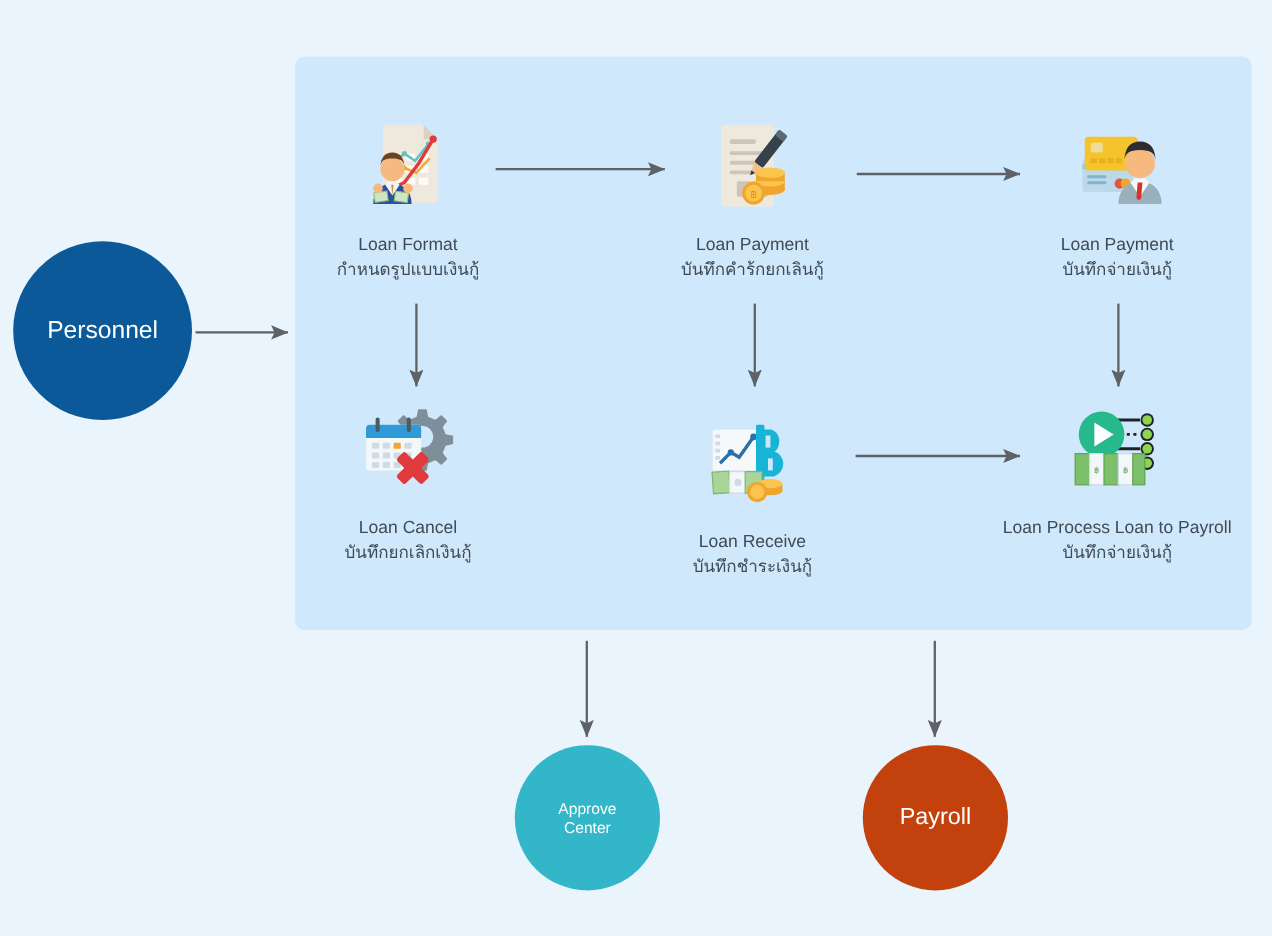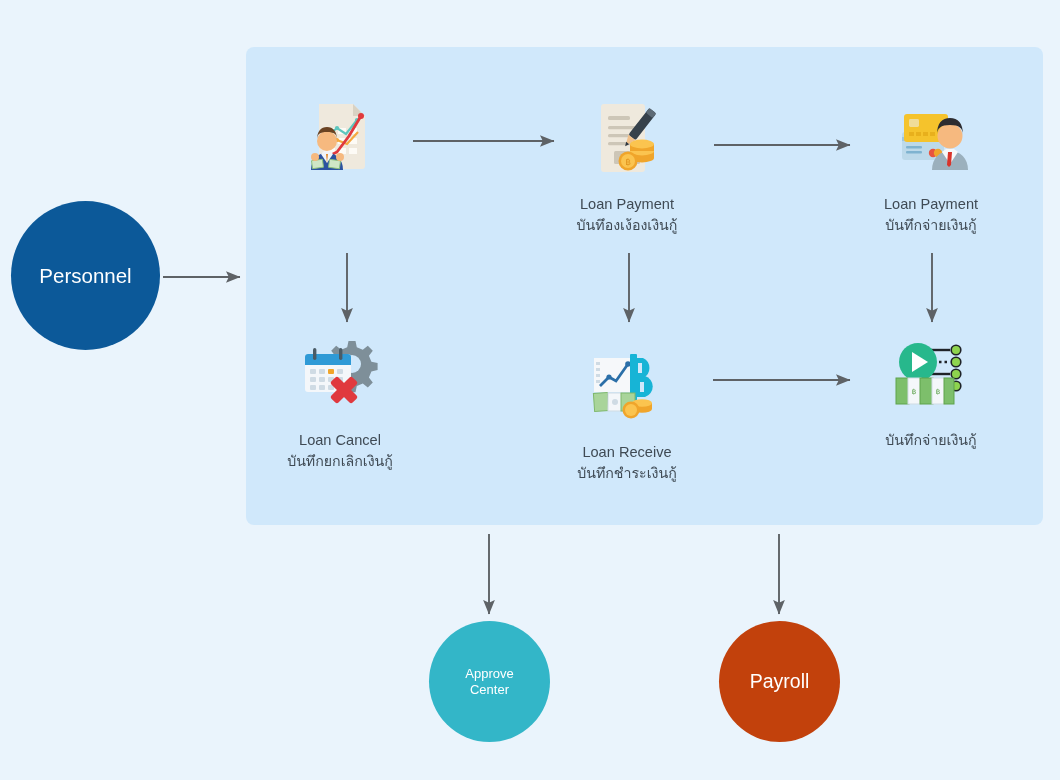--- a/index.html
+++ b/index.html
@@ -180,20 +180,24 @@
         <g>
           <rect x="15" y="64" width="11" height="8" fill="#cfe6c6" transform="rotate(-8 20 68)"></rect>
           <rect x="15" y="64" width="11" height="8" fill="none" stroke="#8cc07a" stroke-width="0.9" transform="rotate(-8 20 68)"></rect>
           <rect x="32" y="64" width="11" height="8" fill="#cfe6c6" transform="rotate(8 37 68)"></rect>
           <rect x="32" y="64" width="11" height="8" fill="none" stroke="#8cc07a" stroke-width="0.9" transform="rotate(8 37 68)"></rect>
         </g>
         <circle cx="18" cy="61" r="4" fill="#f6b97f"></circle>
         <circle cx="43" cy="61" r="4" fill="#f6b97f"></circle>
       </svg>
     </span>
+    <div class="node-label">
+      <span class="en">Loan Format</span>
+      <span class="th">กำหนดรูปแบบเงินกู้</span>
+    </div>
   </div>
 
   <div class="node n-request">
     <span class="node-icon">
       <svg viewBox="0 0 86 86" width="86" height="86" xmlns="http://www.w3.org/2000/svg">
         <path d="M20 8 h38 a3 3 0 0 1 3 3 v62 a3 3 0 0 1 -3 3 H20 a3 3 0 0 1 -3 -3 V11 a3 3 0 0 1 3 -3 z" fill="#efe9dd"></path>
         <g fill="#cdc6b7">
           <rect x="24" y="20" width="22" height="4" rx="1.6"></rect>
           <rect x="24" y="30" width="30" height="3.2" rx="1.5"></rect>
           <rect x="24" y="38" width="26" height="3.2" rx="1.5"></rect>
@@ -215,21 +219,21 @@
           <rect x="46" y="48" width="24" height="7" fill="#f0a52b"></rect>
           <ellipse cx="58" cy="48" rx="12" ry="4.4" fill="#fbc44f"></ellipse>
         </g>
         <circle cx="44" cy="65" r="9.5" fill="#f0a52b"></circle>
         <circle cx="44" cy="65" r="7" fill="#fbc44f"></circle>
         <text x="44" y="69" font-size="9" text-anchor="middle" fill="#e0941f" font-family="DejaVu Sans, sans-serif">฿</text>
       </svg>
     </span>
     <div class="node-label">
       <span class="en">Loan Payment</span>
-      <span class="th">บันทึองเง้องเงินกู้</span>
+      <span class="th">บันทึกคำร้กยกเลินกู้</span>
     </div>
   </div>
 
   <div class="node n-payment">
     <span class="node-icon">
       <svg viewBox="0 0 86 86" width="86" height="86" xmlns="http://www.w3.org/2000/svg">
 
         <rect x="14" y="36" width="42" height="28" rx="3" fill="#bcd9ea"></rect>
         <rect x="14" y="41" width="42" height="4" fill="#9fc6dd"></rect>
         <g fill="#7fb3d0">
@@ -391,17 +395,18 @@
           <rect x="56" y="46" width="10" height="26" fill="#7dbf6b"></rect>
           <rect x="56" y="46" width="10" height="26" fill="none" stroke="#5ea34d" stroke-width="1"></rect>
         </g>
         <g fill="#5ea34d" font-size="7" font-family="DejaVu Sans, sans-serif" text-anchor="middle">
           <text x="26" y="62">฿</text>
             <text x="50" y="62">฿</text>
         </g>
       </svg>
     </span>
     <div class="node-label">
+      <span class="en">Loan Process Loan to Payroll</span>
       <span class="th">บันทึกจ่ายเงินกู้</span>
     </div>
   </div>
 
 </div>
 
 </body></html>

